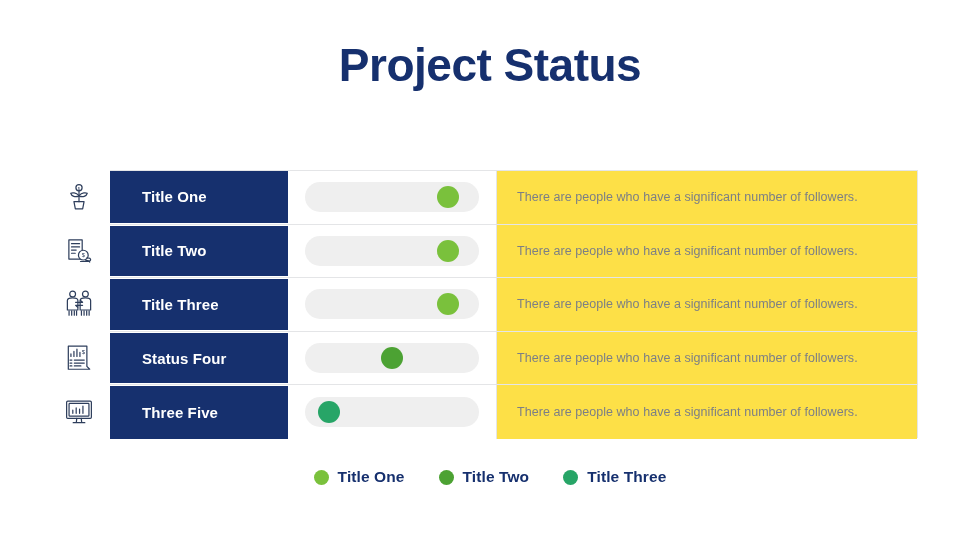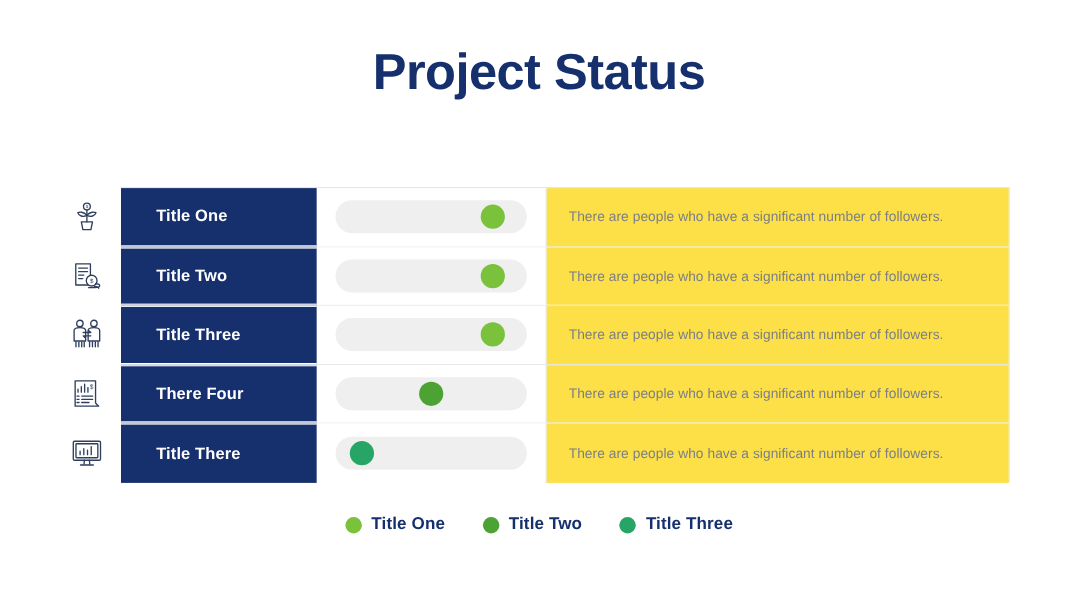--- a/index.html
+++ b/index.html
@@ -238,40 +238,40 @@
     <div class="status-row">
       <span class="row-icon">
         <svg width="30" height="30" viewBox="0 0 32 32" fill="none" stroke="#2E3E5C" stroke-width="1.3" stroke-linecap="round" stroke-linejoin="round">
           <path d="M4.6 3.4 L24.4 3.4 L24.4 25 L27.4 28 L4.6 28 Z"></path>
           <path d="M7.4 11.6 L7.4 14.4 M10.6 9 L10.6 14.4 M13.8 6.6 L13.8 14.4 M17 10 L17 14.4"></path>
           <text x="20.6" y="11.4" font-size="6.4" fill="#2E3E5C" stroke="none" text-anchor="middle" font-family="Liberation Sans, sans-serif">$</text>
           <path d="M6.4 18.2 L8.4 18.2 M6.4 21.4 L8.4 21.4 M6.4 24.4 L8.4 24.4"></path>
           <path d="M11 18.2 L21.6 18.2 M11 21.4 L21.6 21.4 M11 24.4 L18 24.4"></path>
         </svg>
       </span>
-      <div class="label-cell">There Four</div>
+      <div class="label-cell">Status Four</div>
       <div class="track-cell">
         <div class="track">
           <span class="track-dot" style="left:50%; background:#4CA233;"></span>
         </div>
       </div>
       <div class="desc-cell">There are people who have a significant number of followers.</div>
     </div>
 
     <div class="status-row">
       <span class="row-icon">
         <svg width="30" height="30" viewBox="0 0 32 32" fill="none" stroke="#2E3E5C" stroke-width="1.3" stroke-linecap="round" stroke-linejoin="round">
           <rect x="2.8" y="4.4" width="26.4" height="18.4" rx="1.2"></rect>
           <rect x="5.4" y="6.8" width="21.2" height="13.6" rx="0.8"></rect>
           <path d="M9.4 17.4 L9.4 14 M13 17.4 L13 11.6 M16.6 17.4 L16.6 13 M20.2 17.4 L20.2 9.6"></path>
           <path d="M13.6 22.8 L13.2 26.6 M18.4 22.8 L18.8 26.6"></path>
           <path d="M9.8 27.4 L22.2 27.4"></path>
         </svg>
       </span>
-      <div class="label-cell">Title There</div>
+      <div class="label-cell">Three Five</div>
       <div class="track-cell">
         <div class="track">
           <span class="track-dot" style="left:14%; background:#27A567;"></span>
         </div>
       </div>
       <div class="desc-cell">There are people who have a significant number of followers.</div>
     </div>
 
   </div>
 

